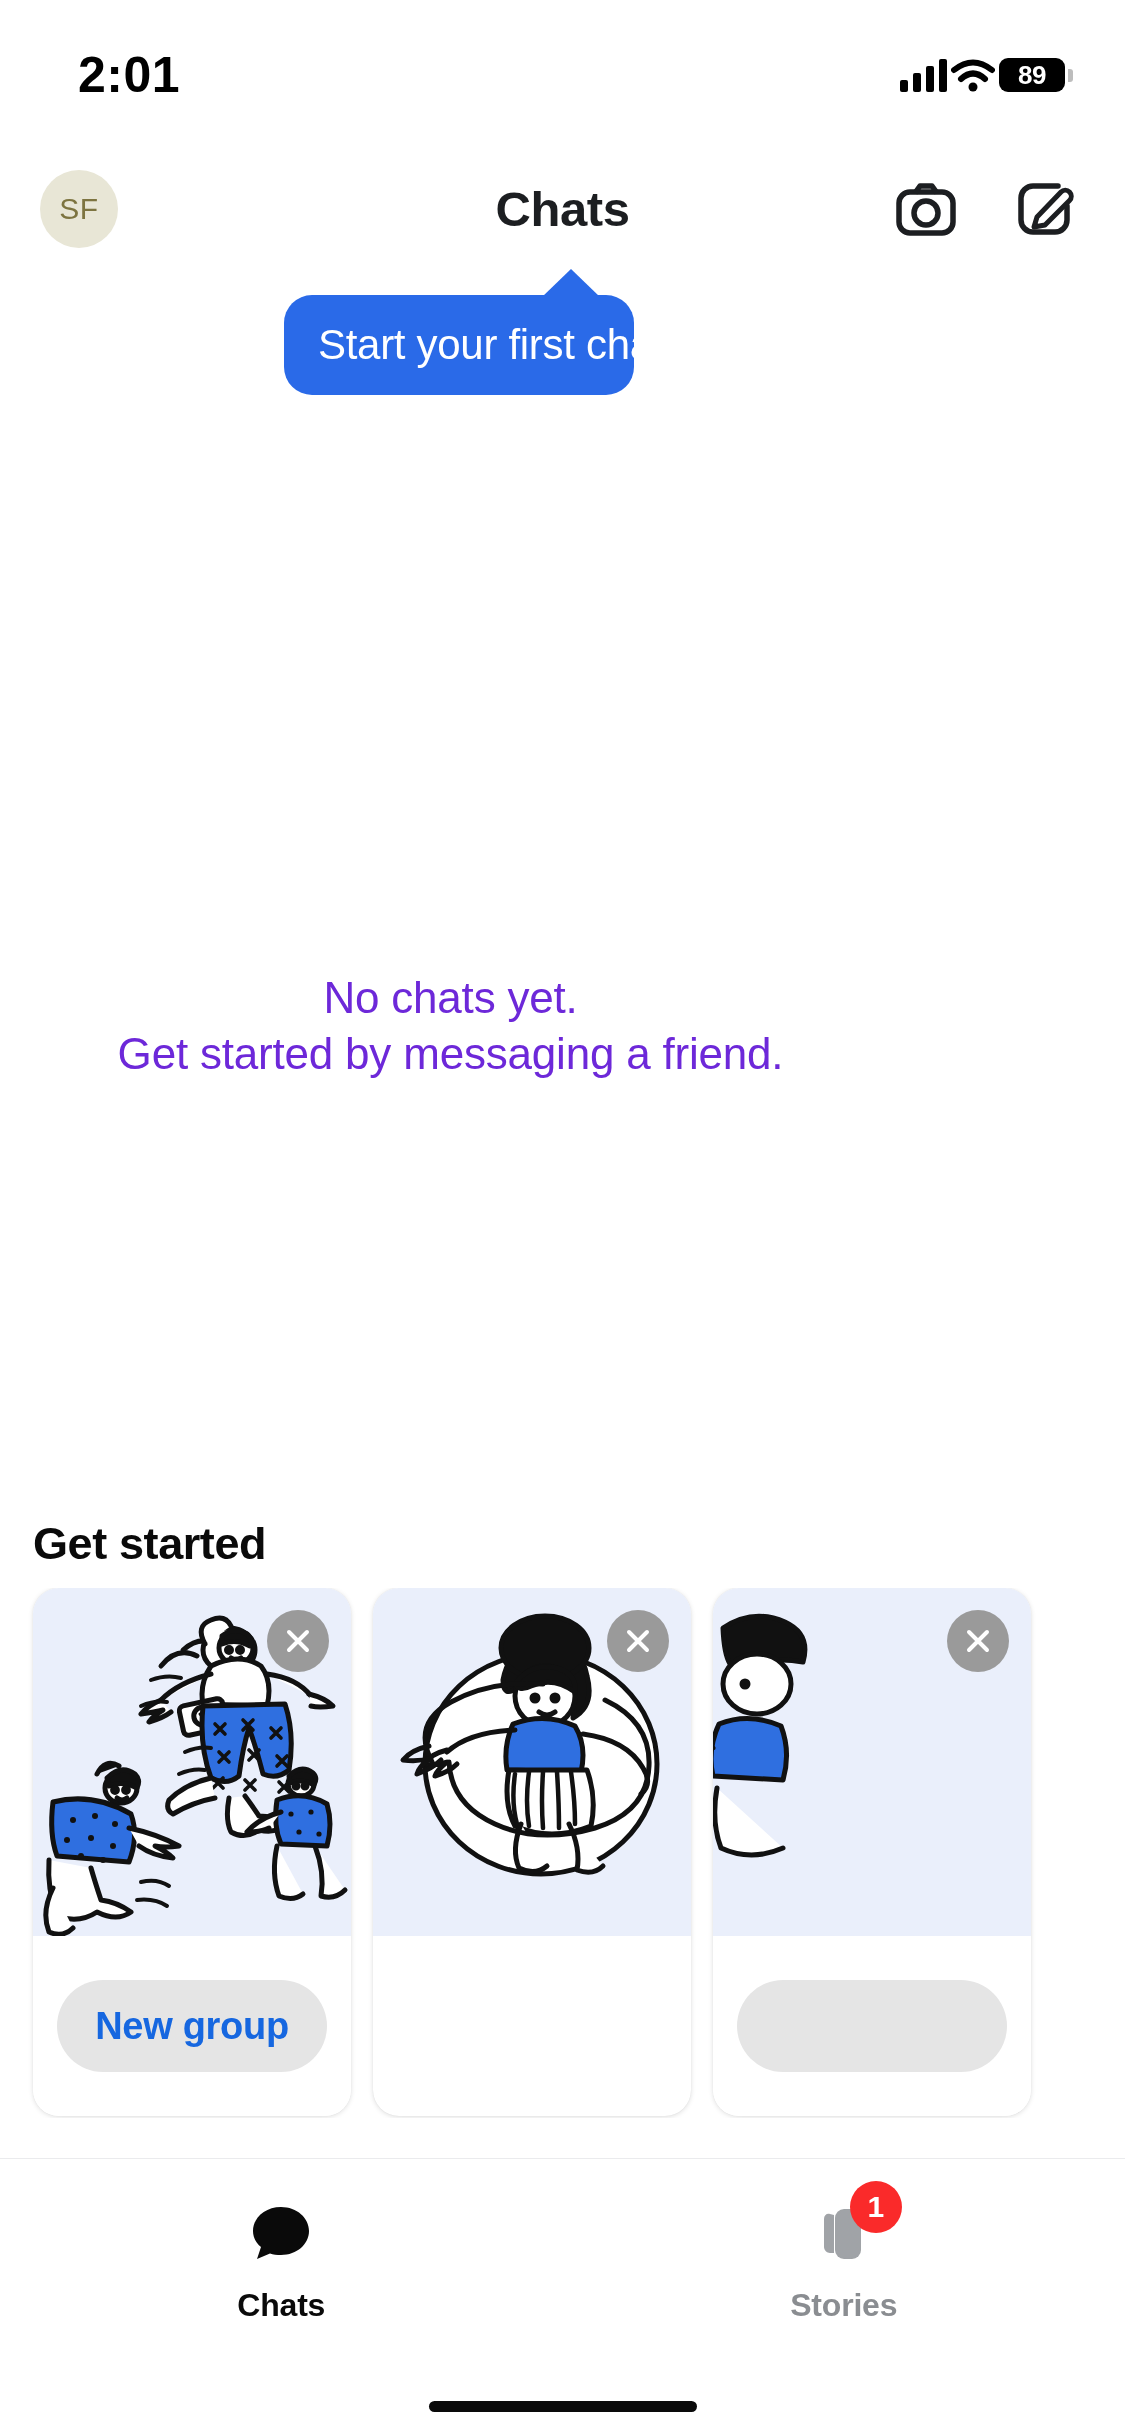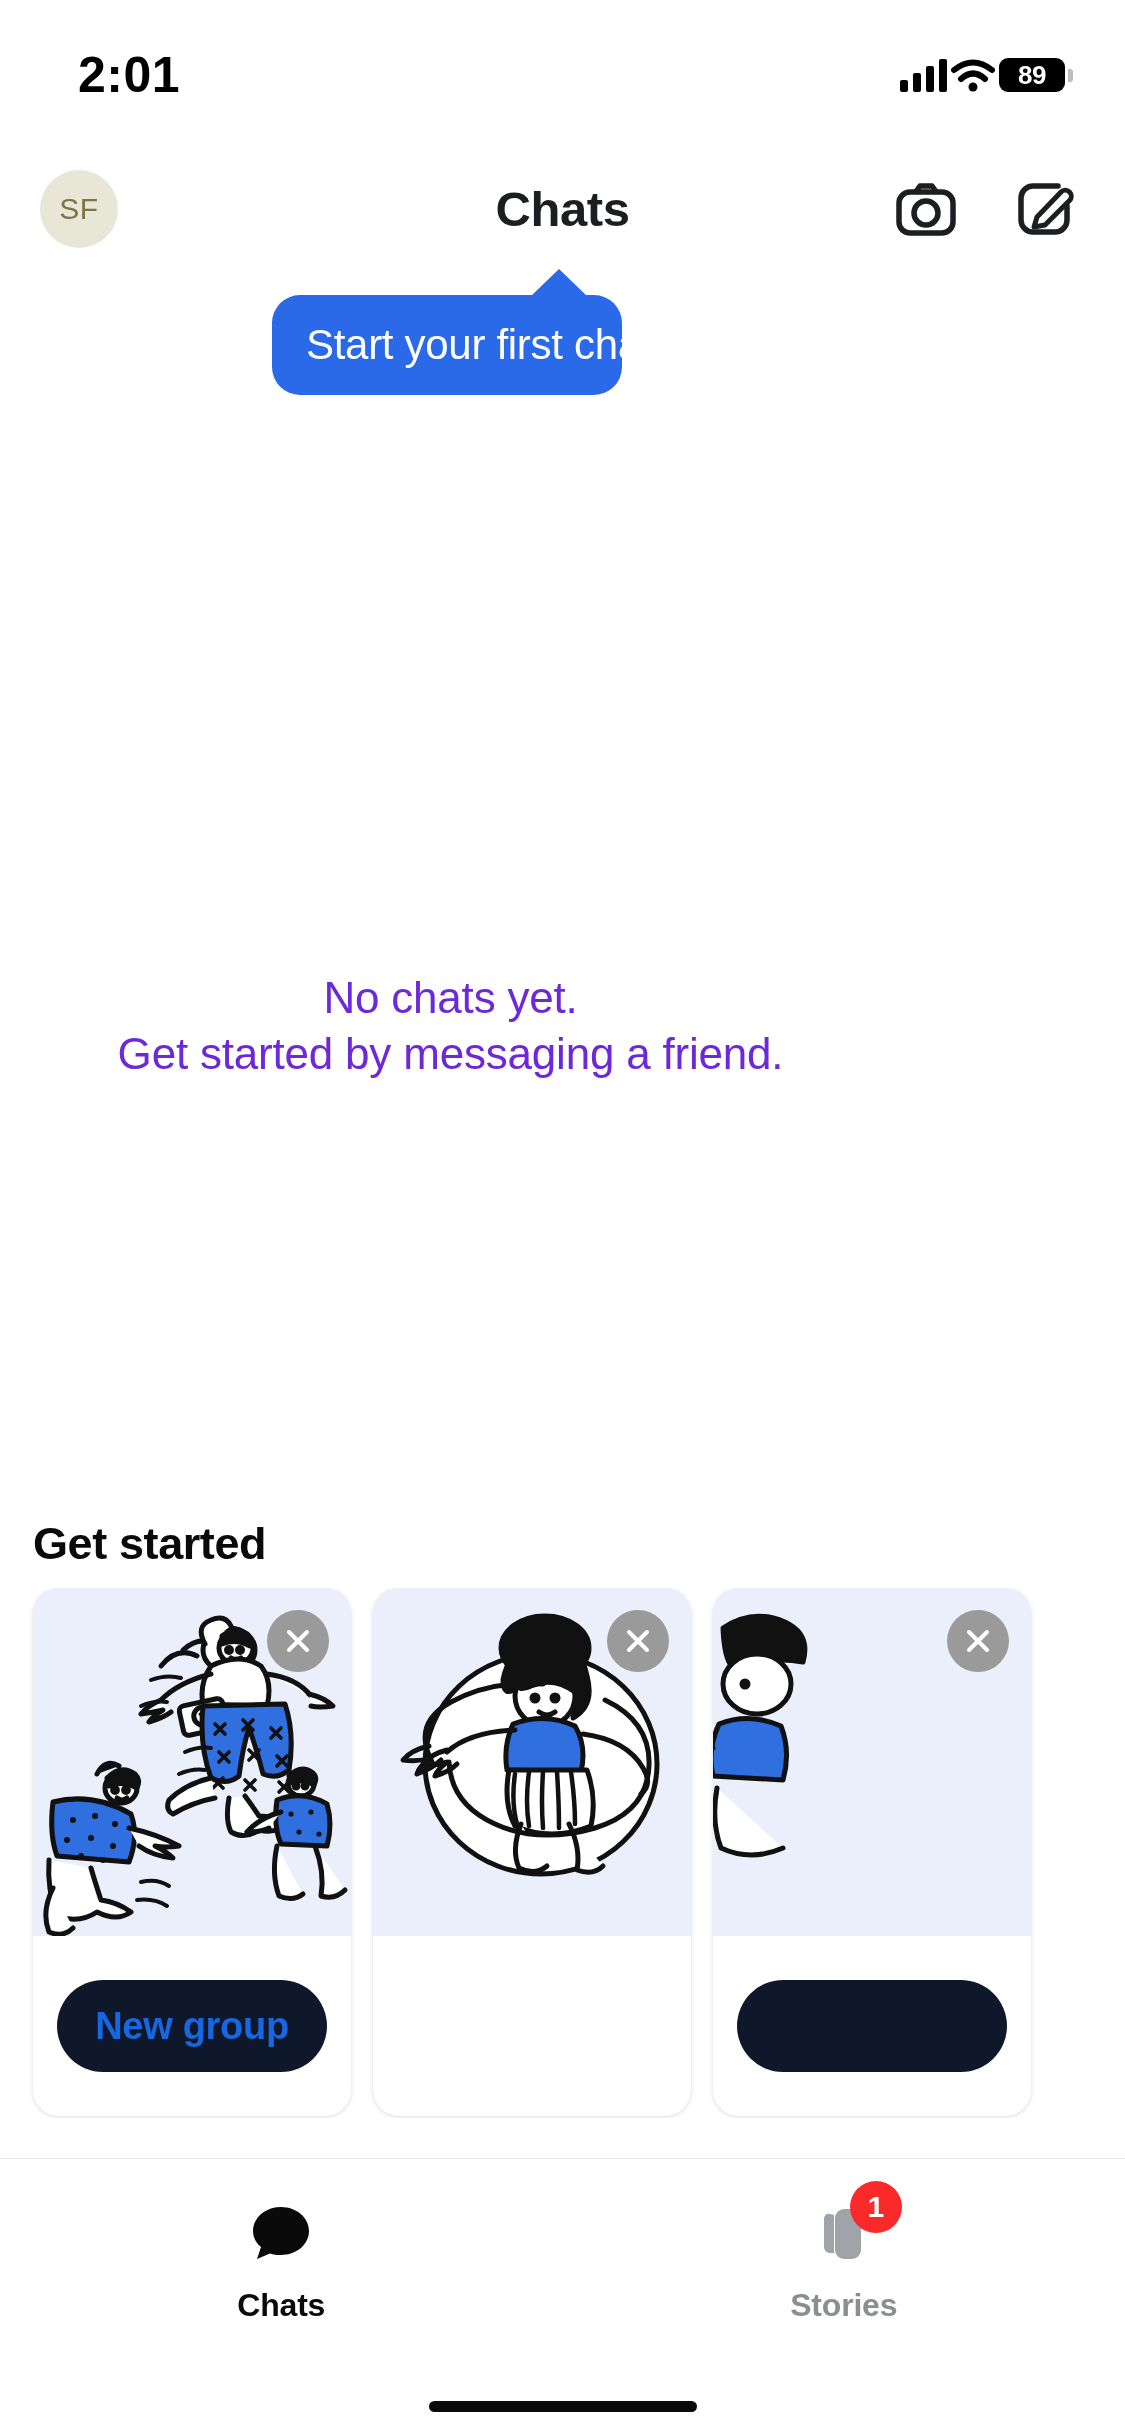--- a/index.html
+++ b/index.html
@@ -50,21 +50,21 @@
   }
   .header-title{
     position:absolute; left:0; right:0; text-align:center;
     font-size:49px; font-weight:700; color:#1c1e21; letter-spacing:-0.4px;
     pointer-events:none;
   }
   .header-actions{ margin-left:auto; display:flex; align-items:center; gap:57px; z-index:2;}
   .hicon{ width:64px; height:64px; display:flex; align-items:center; justify-content:center;}
 
   
-  .tooltip-wrap{ position:absolute; top:295px; left:272px; width:350px; }
+  .tooltip-wrap{ position:absolute; top:295px; left:284px; width:350px; }
   .tooltip{
     background:#2a6ae8; border-radius:28px; padding:26px 34px;
     color:#fff; font-size:42px; font-weight:400; white-space:nowrap;
     letter-spacing:-0.3px; line-height:1.15;
   }
   .tooltip-arrow{
     position:absolute; top:-26px; right:34px;
     width:0; height:0;
     border-left:29px solid transparent;
     border-right:29px solid transparent;
@@ -99,21 +99,21 @@
   .card-x{
     position:absolute; top:22px; right:22px; width:62px; height:62px;
     border-radius:50%; background:#9a9a9a;
     display:flex; align-items:center; justify-content:center; z-index:3;
   }
   .card-foot{
     flex:1; display:flex; align-items:center; justify-content:center;
     background:#fff; padding:0 24px;
   }
   .card-btn{
-    width:100%; height:92px; border-radius:46px; background:#0f172a;
+    width:100%; height:92px; border-radius:46px; background:#e5e5e5;
     display:flex; align-items:center; justify-content:center;
     color:#1667e0; font-size:38px; font-weight:700; letter-spacing:-0.3px;
   }
 
   
   .tabbar{
     position:absolute; bottom:0; left:0; width:1125px; height:278px;
     background:#fff; border-top:1px solid #eaebed;
     display:flex; align-items:flex-start; padding-top:38px;
   }

